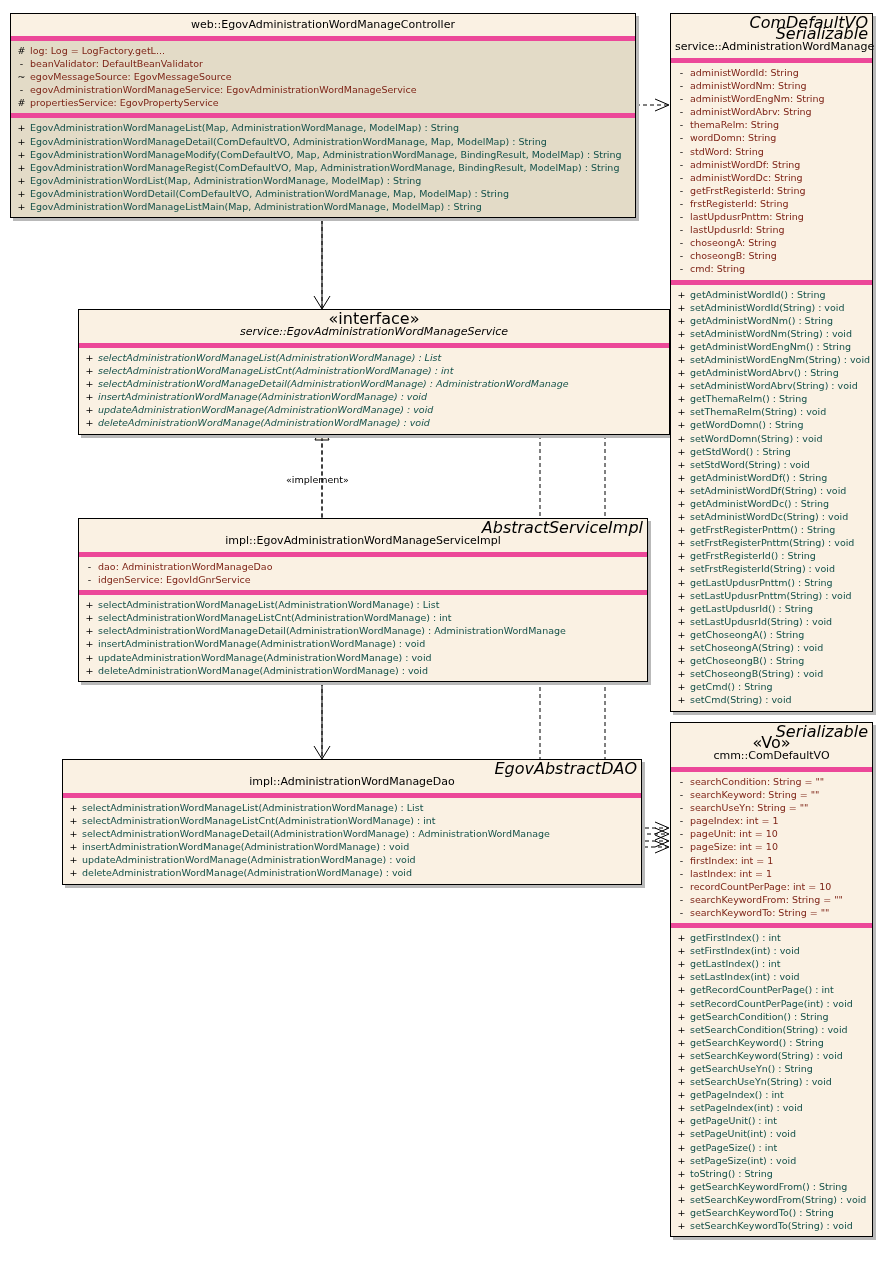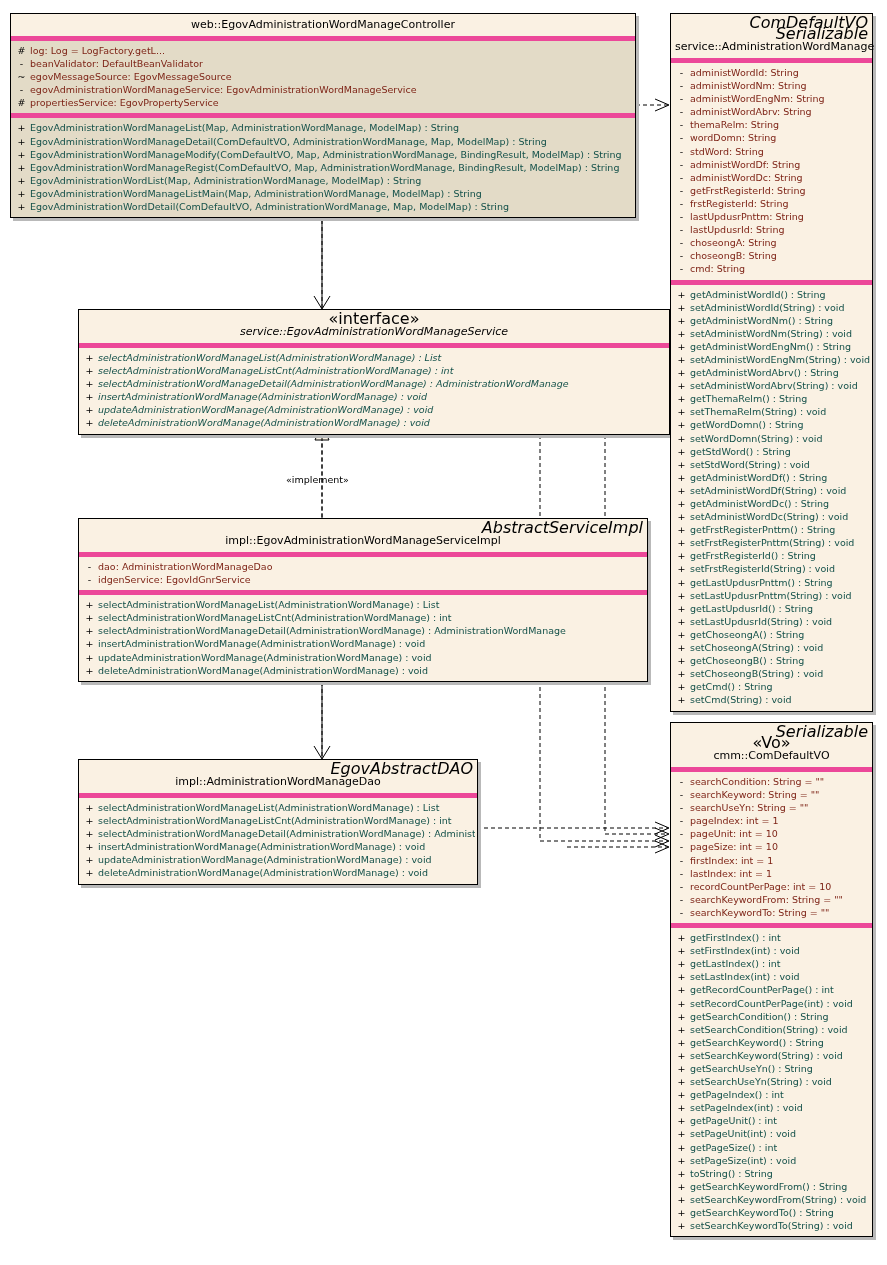--- a/index.html
+++ b/index.html
@@ -117,23 +117,23 @@
       <span class="vis">+</span><span>EgovAdministrationWordManageList(Map, AdministrationWordManage, ModelMap) : String</span></div>
     <div class="row">
       <span class="vis">+</span><span>EgovAdministrationWordManageDetail(ComDefaultVO, AdministrationWordManage, Map, ModelMap) : String</span></div>
     <div class="row">
       <span class="vis">+</span><span>EgovAdministrationWordManageModify(ComDefaultVO, Map, AdministrationWordManage, BindingResult, ModelMap) : String</span></div>
     <div class="row">
       <span class="vis">+</span><span>EgovAdministrationWordManageRegist(ComDefaultVO, Map, AdministrationWordManage, BindingResult, ModelMap) : String</span></div>
     <div class="row">
       <span class="vis">+</span><span>EgovAdministrationWordList(Map, AdministrationWordManage, ModelMap) : String</span></div>
     <div class="row">
+      <span class="vis">+</span><span>EgovAdministrationWordDetail(ComDefaultVO, AdministrationWordManage, Map, ModelMap) : String</span></div>
+    <div class="row">
       <span class="vis">+</span><span>EgovAdministrationWordManageListMain(Map, AdministrationWordManage, ModelMap) : String</span></div>
-    <div class="row">
-      <span class="vis">+</span><span>EgovAdministrationWordDetail(ComDefaultVO, AdministrationWordManage, Map, ModelMap) : String</span></div>
   </div>
 </div>
 
 <div class="uml" style="left:78px;top:309px;width:592px;">
   <div class="cmp hdr">
     <div class="stereo center">«interface»</div>
     <div class="name ital">service::EgovAdministrationWordManageService</div>
   </div>
   <div class="cmp feat ops ital">
     <div class="row">
@@ -171,21 +171,21 @@
       <span class="vis">+</span><span>selectAdministrationWordManageDetail(AdministrationWordManage) : AdministrationWordManage</span></div>
     <div class="row">
       <span class="vis">+</span><span>insertAdministrationWordManage(AdministrationWordManage) : void</span></div>
     <div class="row">
       <span class="vis">+</span><span>updateAdministrationWordManage(AdministrationWordManage) : void</span></div>
     <div class="row">
       <span class="vis">+</span><span>deleteAdministrationWordManage(AdministrationWordManage) : void</span></div>
   </div>
 </div>
 
-<div class="uml" style="left:78px;top:759px;width:400px;">
+<div class="uml" style="left:62px;top:759px;width:580px;">
   <div class="cmp hdr">
     <div class="stereo">EgovAbstractDAO</div>
     <div class="name">impl::AdministrationWordManageDao</div>
   </div>
   <div class="cmp feat ops">
     <div class="row">
       <span class="vis">+</span><span>selectAdministrationWordManageList(AdministrationWordManage) : List</span></div>
     <div class="row">
       <span class="vis">+</span><span>selectAdministrationWordManageListCnt(AdministrationWordManage) : int</span></div>
     <div class="row">

